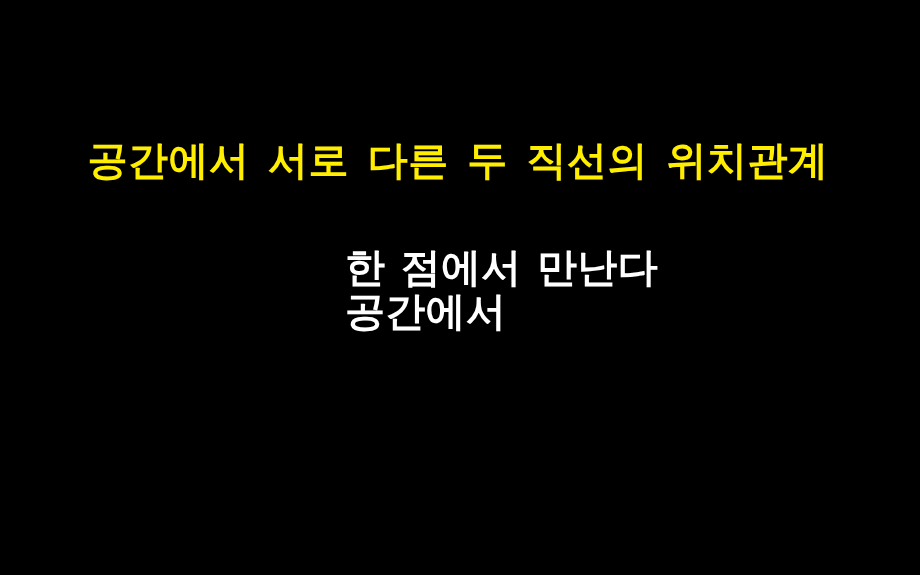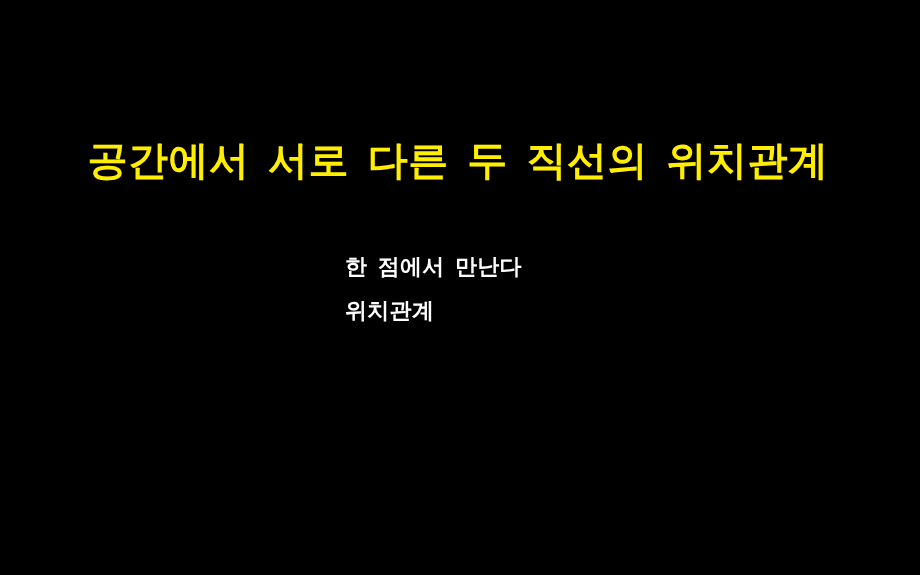--- a/index.html
+++ b/index.html
@@ -41,35 +41,35 @@
 
   
   .body-block {
     position: absolute;
     left: 345px;
     top: 245px;
     width: 520px;
   }
 
   .body-line {
-    font-size: 22px;
+    font-size: 40px;
     line-height: 44px;
     font-weight: 700;
     color: #ffffff;
     letter-spacing: 0.3px;
     word-spacing: 4px;
     white-space: nowrap;
     -webkit-font-smoothing: antialiased;
   }
 </style>
 </head>
 <body>
 
 <div class="slide">
 
   <h1 class="slide-title">공간에서 서로 다른 두 직선의 위치관계</h1>
 
   <div class="body-block">
     <div class="body-line">한 점에서 만난다</div>
-    <div class="body-line">위치관계</div>
+    <div class="body-line">공간에서</div>
   </div>
 
 </div>
 
 </body></html>

